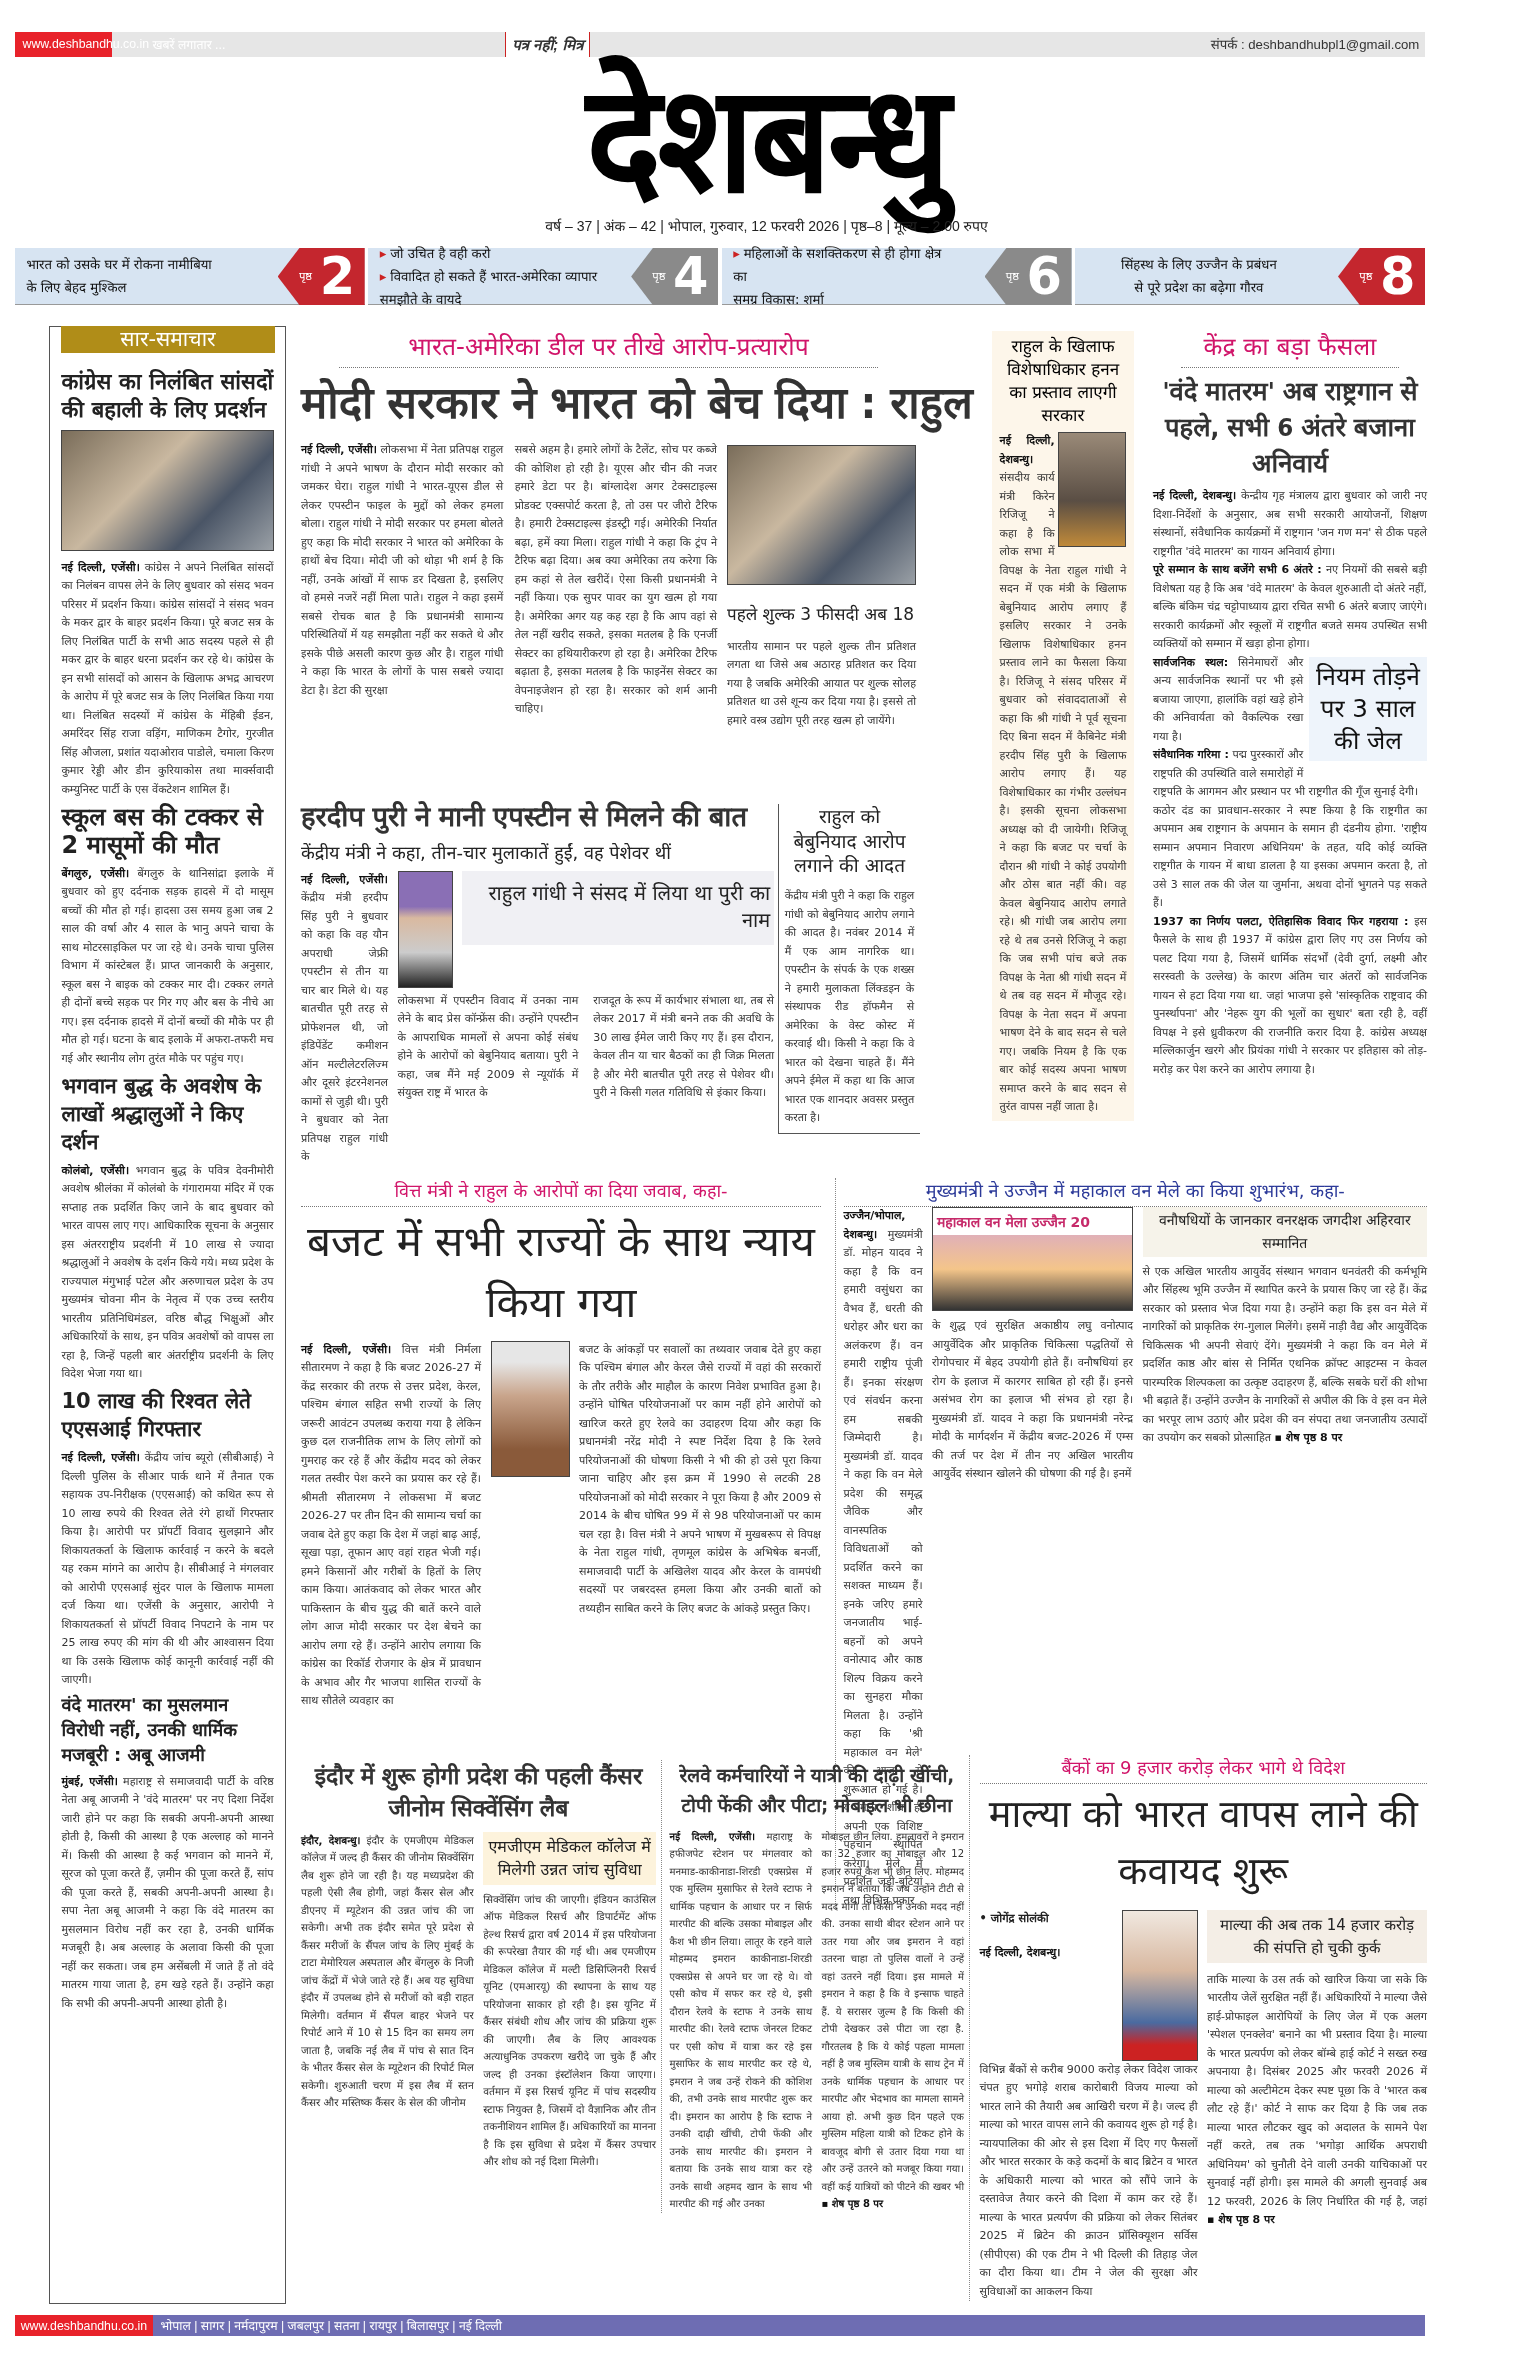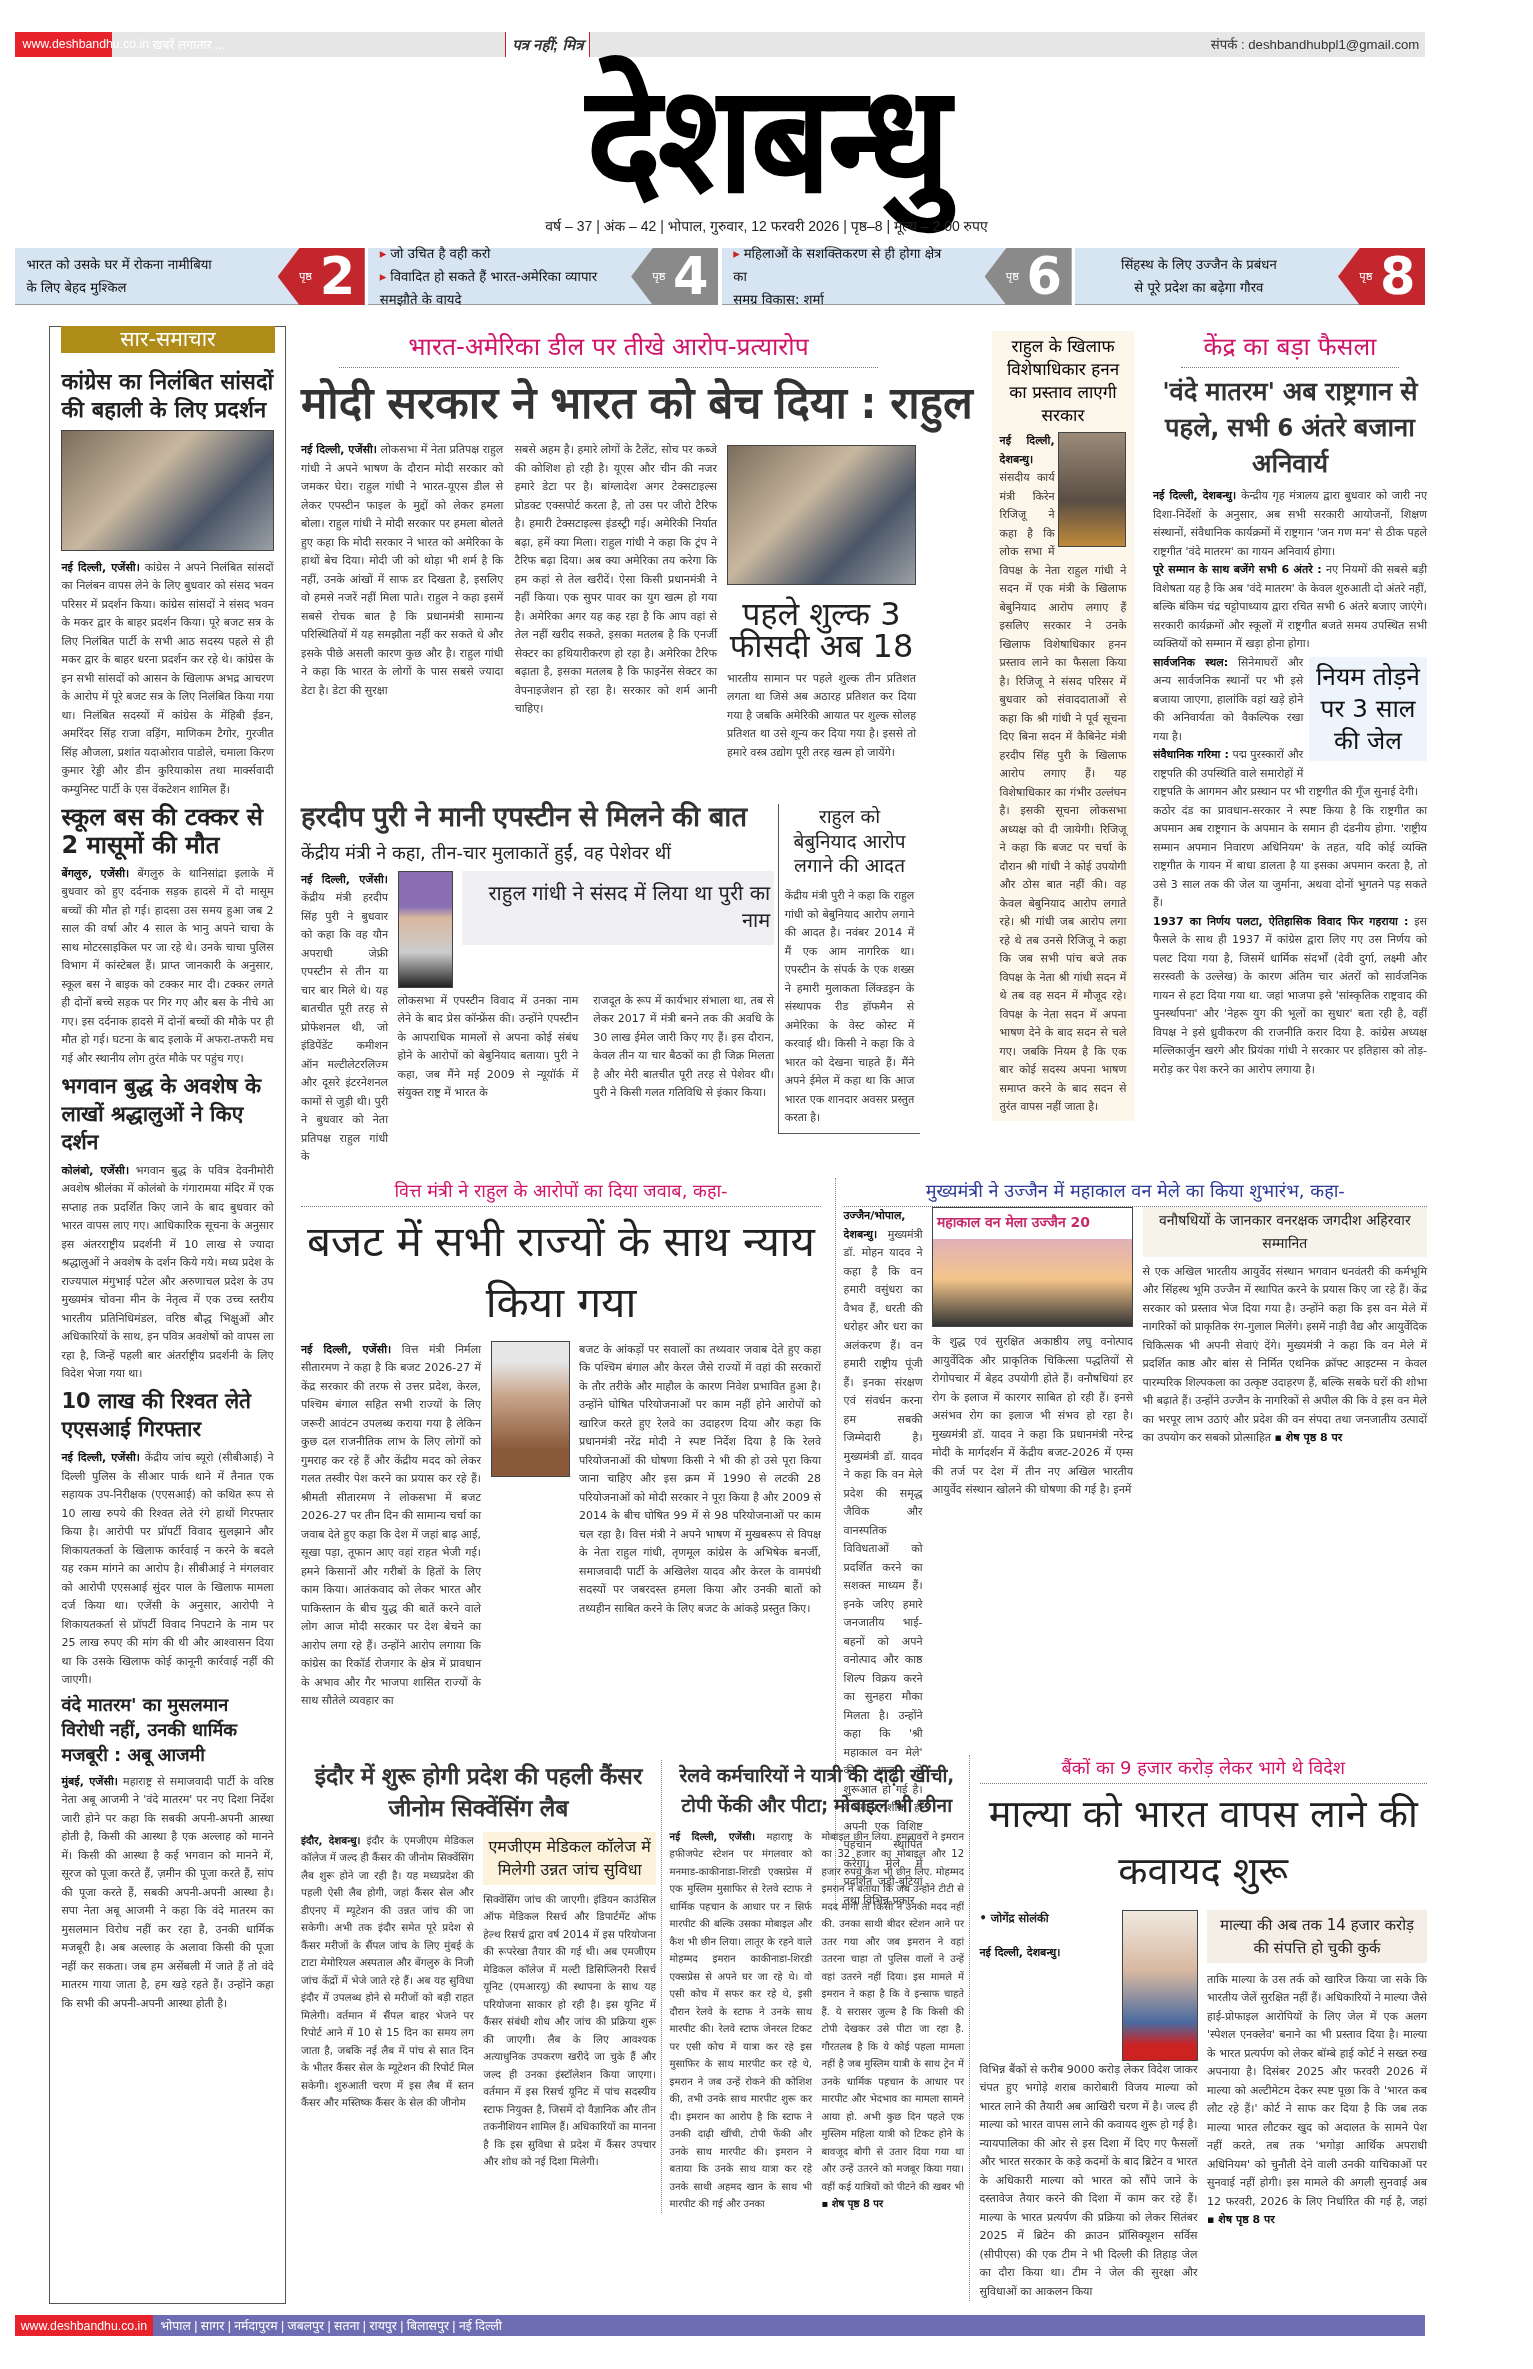--- a/index.html
+++ b/index.html
@@ -119,21 +119,21 @@
 
 <div class="abs" style="left:301px;top:331px;width:615px">
   <div class="kicker dotline" style="margin:0 38px;padding-bottom:3.8px">भारत-अमेरिका डील पर तीखे आरोप-प्रत्यारोप</div>
   <h1 class="hmain" style="font-size:44px;line-height:66px;margin-top:1.9px;white-space:nowrap">मोदी सरकार ने भारत को बेच दिया : राहुल</h1>
   <div style="display:grid;grid-template-columns:1fr 1fr;column-gap:11.4px;width:416px;margin-top:5.7px;float:left">
     <p class="body" style="font-size:11px;line-height:18.5px"><b>नई दिल्ली, एजेंसी।</b> <span>लोकसभा में नेता प्रतिपक्ष राहुल गांधी ने अपने भाषण के दौरान मोदी सरकार को जमकर घेरा। राहुल गांधी ने भारत-यूएस डील से लेकर एपस्टीन फाइल के मुद्दों को लेकर हमला बोला। राहुल गांधी ने मोदी सरकार पर हमला बोलते हुए कहा कि मोदी सरकार ने भारत को अमेरिका के हाथों बेच दिया। मोदी जी को थोड़ा भी शर्म है कि नहीं, उनके आंखों में साफ डर दिखता है, इसलिए वो हमसे नजरें नहीं मिला पाते। राहुल ने कहा इसमें सबसे रोचक बात है कि प्रधानमंत्री सामान्य परिस्थितियों में यह समझौता नहीं कर सकते थे और इसके पीछे असली कारण कुछ और है। राहुल गांधी ने कहा कि भारत के लोगों के पास सबसे ज्यादा डेटा है। डेटा की सुरक्षा</span></p>
     <p class="body" style="font-size:11px;line-height:18.5px">सबसे अहम है। हमारे लोगों के टैलेंट, सोच पर कब्जे की कोशिश हो रही है। यूएस और चीन की नजर हमारे डेटा पर है। बांग्लादेश अगर टेक्सटाइल्स प्रोडक्ट एक्सपोर्ट करता है, तो उस पर जीरो टैरिफ है। हमारी टेक्सटाइल्स इंडस्ट्री गई। अमेरिकी निर्यात बढ़ा, हमें क्या मिला। राहुल गांधी ने कहा कि ट्रंप ने टैरिफ बढ़ा दिया। अब क्या अमेरिका तय करेगा कि हम कहां से तेल खरीदें। ऐसा किसी प्रधानमंत्री ने नहीं किया। एक सुपर पावर का युग खत्म हो गया है। अमेरिका अगर यह कह रहा है कि आप वहां से तेल नहीं खरीद सकते, इसका मतलब है कि एनर्जी सेक्टर का हथियारीकरण हो रहा है। अमेरिका टैरिफ बढ़ाता है, इसका मतलब है कि फाइनेंस सेक्टर का वेपनाइजेशन हो रहा है। सरकार को शर्म आनी चाहिए।</p>
   </div>
   <div style="float:right;width:189px;margin-top:9.5px">
     <div class="photo" style="height:140px"></div>
-    <div style="font-size:32px;line-height:32px;text-align:center;margin:13.2px 0 7.6px;color:#222">पहले शुल्क 3 फीसदी अब 18</div>
+    <div style="font-size:17px;line-height:32px;margin:13.2px 0 7.6px;color:#222">पहले शुल्क 3 फीसदी अब 18</div>
     <p class="body">भारतीय सामान पर पहले शुल्क तीन प्रतिशत लगता था जिसे अब अठारह प्रतिशत कर दिया गया है जबकि अमेरिकी आयात पर शुल्क सोलह प्रतिशत था उसे शून्य कर दिया गया है। इससे तो हमारे वस्त्र उद्योग पूरी तरह खत्म हो जायेंगे।</p>
   </div>
 </div>
 
 <div class="abs pinkbox" style="left:992px;top:331px;width:142px;height:790px;padding:3.8px 7.6px">
   <h3 style="font-size:17px;line-height:23px;text-align:center;font-weight:normal;color:#000000;margin-bottom:5.7px">राहुल के खिलाफ विशेषाधिकार हनन का प्रस्ताव लाएगी सरकार</h3>
   <div class="photo" style="float:right;width:68px;height:115px;margin:0 0 3.8px 3.8px;background:linear-gradient(#9a8a78,#5a4e44 60%,#c08a3a)"></div>
   <p class="body"><b>नई दिल्ली, देशबन्धु।</b> <span>संसदीय कार्य मंत्री किरेन रिजिजू ने कहा है कि लोक सभा में विपक्ष के नेता राहुल गांधी ने सदन में एक मंत्री के खिलाफ बेबुनियाद आरोप लगाए हैं इसलिए सरकार ने उनके खिलाफ विशेषाधिकार हनन प्रस्ताव लाने का फैसला किया है। रिजिजू ने संसद परिसर में बुधवार को संवाददाताओं से कहा कि श्री गांधी ने पूर्व सूचना दिए बिना सदन में कैबिनेट मंत्री हरदीप सिंह पुरी के खिलाफ आरोप लगाए हैं। यह विशेषाधिकार का गंभीर उल्लंघन है। इसकी सूचना लोकसभा अध्यक्ष को दी जायेगी। रिजिजू ने कहा कि बजट पर चर्चा के दौरान श्री गांधी ने कोई उपयोगी और ठोस बात नहीं की। वह केवल बेबुनियाद आरोप लगाते रहे। श्री गांधी जब आरोप लगा रहे थे तब उनसे रिजिजू ने कहा कि जब सभी पांच बजे तक विपक्ष के नेता श्री गांधी सदन में थे तब वह सदन में मौजूद रहे। विपक्ष के नेता सदन में अपना भाषण देने के बाद सदन से चले गए। जबकि नियम है कि एक बार कोई सदस्य अपना भाषण समाप्त करने के बाद सदन से तुरंत वापस नहीं जाता है।</span></p>
 </div>
 
@@ -179,21 +179,21 @@
     <div class="photo" style="width:79px;height:136px;background:linear-gradient(#e6e6e6 15%,#c9a58c 40%,#8a5a3a 80%)"></div>
     <p class="body" style="flex:1">बजट के आंकड़ों पर सवालों का तथ्यवार जवाब देते हुए कहा कि पश्चिम बंगाल और केरल जैसे राज्यों में वहां की सरकारों के तौर तरीके और माहौल के कारण निवेश प्रभावित हुआ है। उन्होंने घोषित परियोजनाओं पर काम नहीं होने आरोपों को खारिज करते हुए रेलवे का उदाहरण दिया और कहा कि प्रधानमंत्री नरेंद्र मोदी ने स्पष्ट निर्देश दिया है कि रेलवे परियोजनाओं की घोषणा किसी ने भी की हो उसे पूरा किया जाना चाहिए और इस क्रम में 1990 से लटकी 28 परियोजनाओं को मोदी सरकार ने पूरा किया है और 2009 से 2014 के बीच घोषित 99 में से 98 परियोजनाओं पर काम चल रहा है। वित्त मंत्री ने अपने भाषण में मुखबरूप से विपक्ष के नेता राहुल गांधी, तृणमूल कांग्रेस के अभिषेक बनर्जी, समाजवादी पार्टी के अखिलेश यादव और केरल के वामपंथी सदस्यों पर जबरदस्त हमला किया और उनकी बातों को तथ्यहीन साबित करने के लिए बजट के आंकड़े प्रस्तुत किए।</p>
   </div>
 </div>
 
 <div class="abs vline" style="left:835px;top:1178px;width:592px;padding-left:7.6px">
   <div class="kicker blue dotline" style="font-size:18px;line-height:26.5px;padding-bottom:1.9px">मुख्यमंत्री ने उज्जैन में महाकाल वन मेले का किया शुभारंभ, कहा-</div>
   <div style="display:flex;gap:9.5px">
     <p class="body" style="width:79px"><b>उज्जैन/भोपाल, देशबन्धु।</b> <span>मुख्यमंत्री डॉ. मोहन यादव ने कहा है कि वन हमारी वसुंधरा का वैभव हैं, धरती की धरोहर और धरा का अलंकरण हैं। वन हमारी राष्ट्रीय पूंजी हैं। इनका संरक्षण एवं संवर्धन करना हम सबकी जिम्मेदारी है। मुख्यमंत्री डॉ. यादव ने कहा कि वन मेले प्रदेश की समृद्ध जैविक और वानस्पतिक विविधताओं को प्रदर्शित करने का सशक्त माध्यम हैं। इनके जरिए हमारे जनजातीय भाई-बहनों को अपने वनोत्पाद और काष्ठ शिल्प विक्रय करने का सुनहरा मौका मिलता है। उन्होंने कहा कि 'श्री महाकाल वन मेले' की आज से शुरूआत हो गई है। ये मेला शीघ्र ही अपनी एक विशिष्ट पहचान स्थापित करेगा। मेले में प्रदर्शित जड़ी-बूटियां तथा विभिन्न प्रकार</span></p>
     <div style="width:201px">
-      <div class="photo" style="height:120px;background:linear-gradient(#fff 0 26%,#e0b0b8 26%,#f4c58a 60%,#333)">
+      <div class="photo" style="height:104px;background:linear-gradient(#fff 0 26%,#e0b0b8 26%,#f4c58a 60%,#333)">
         <div style="color:#c62a6a;font-weight:bold;font-size:14px;padding:3.8px;white-space:nowrap;overflow:hidden">महाकाल वन मेला उज्जैन 20</div>
       </div>
       <p class="body" style="margin-top:5.7px">के शुद्ध एवं सुरक्षित अकाष्ठीय लघु वनोत्पाद आयुर्वेदिक और प्राकृतिक चिकित्सा पद्धतियों से रोगोपचार में बेहद उपयोगी होते हैं। वनौषधियां हर रोग के इलाज में कारगर साबित हो रही हैं। इनसे असंभव रोग का इलाज भी संभव हो रहा है। मुख्यमंत्री डॉ. यादव ने कहा कि प्रधानमंत्री नरेन्द्र मोदी के मार्गदर्शन में केंद्रीय बजट-2026 में एम्स की तर्ज पर देश में तीन नए अखिल भारतीय आयुर्वेद संस्थान खोलने की घोषणा की गई है। इनमें</p>
     </div>
     <div style="flex:1">
       <div class="pinkbox" style="font-size:14px;line-height:23px;text-align:center;padding:1.9px;margin-bottom:5.7px;background:#f6f3ea">वनौषधियों के जानकार वनरक्षक जगदीश अहिरवार सम्मानित</div>
       <p class="body"><span>से एक अखिल भारतीय आयुर्वेद संस्थान भगवान धनवंतरी की कर्मभूमि और सिंहस्थ भूमि उज्जैन में स्थापित करने के प्रयास किए जा रहे हैं। केंद्र सरकार को प्रस्ताव भेज दिया गया है। उन्होंने कहा कि इस वन मेले में नागरिकों को प्राकृतिक रंग-गुलाल मिलेंगे। इसमें नाड़ी वैद्य और आयुर्वेदिक चिकित्सक भी अपनी सेवाएं देंगे। मुख्यमंत्री ने कहा कि वन मेले में प्रदर्शित काष्ठ और बांस से निर्मित एथनिक क्रॉफ्ट आइटम्स न केवल पारम्परिक शिल्पकला का उत्कृष्ट उदाहरण हैं, बल्कि सबके घरों की शोभा भी बढ़ाते हैं। उन्होंने उज्जैन के नागरिकों से अपील की कि वे इस वन मेले का भरपूर लाभ उठाएं और प्रदेश की वन संपदा तथा जनजातीय उत्पादों का उपयोग कर सबको प्रोत्साहित</span> <b>▪ शेष पृष्ठ 8 पर</b></p>
     </div>
   </div>
 </div>

